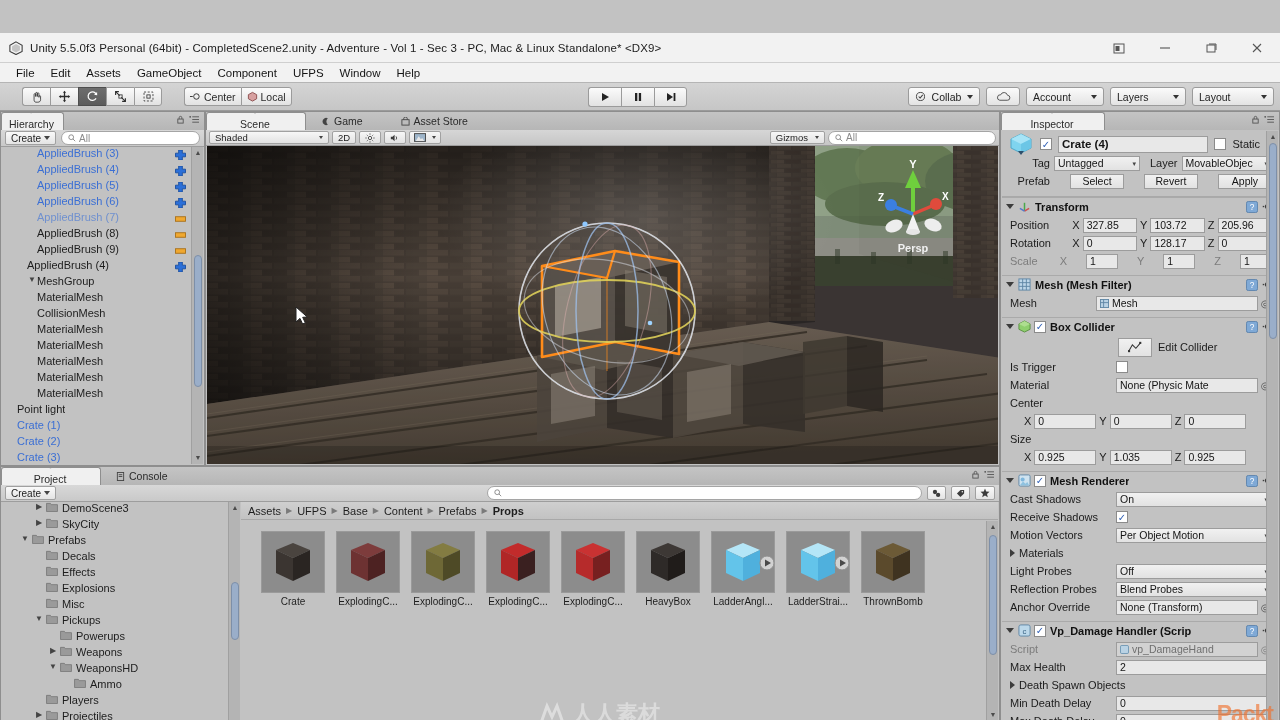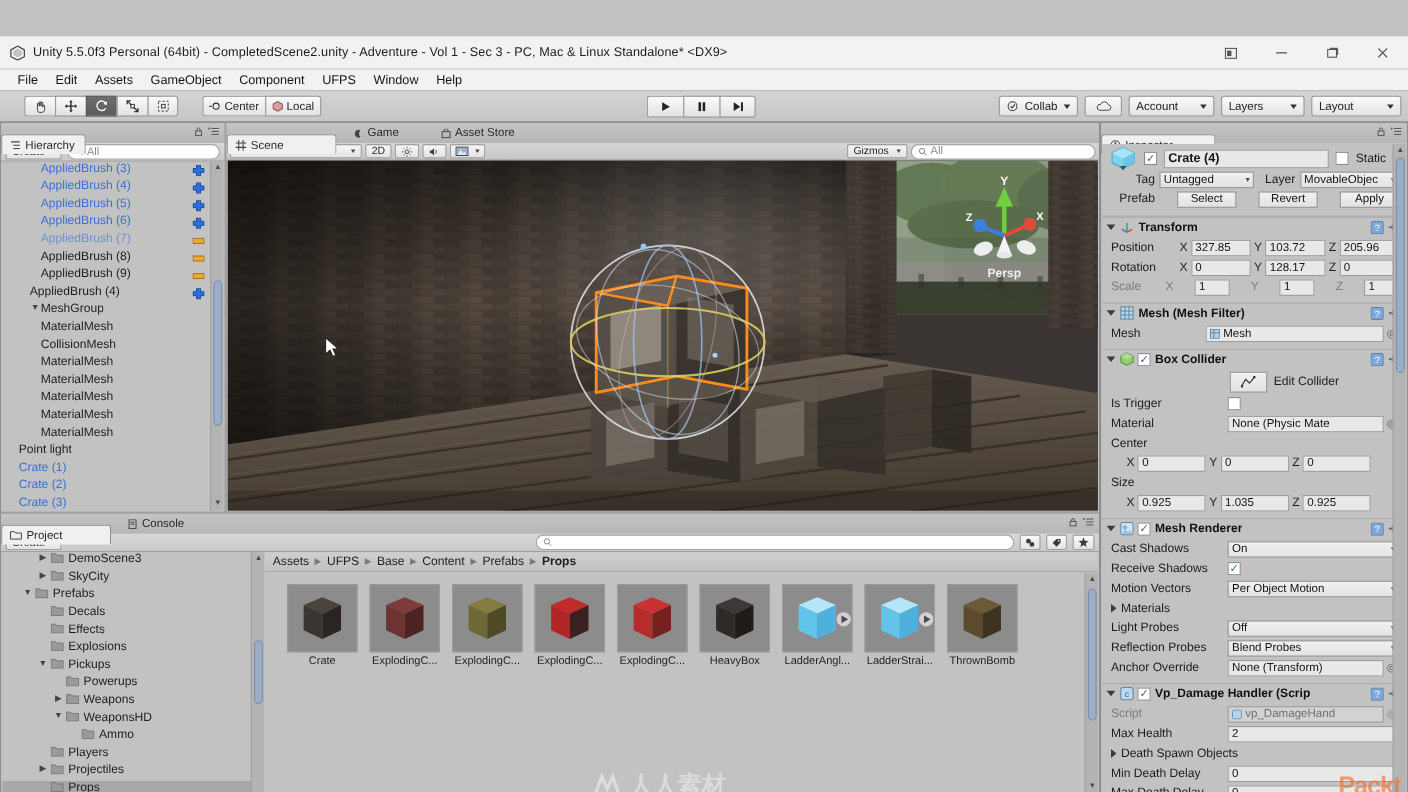--- a/index.html
+++ b/index.html
@@ -49,21 +49,21 @@
           padding: 0 6px; font-size: 10.5px; color:#232323; }
   .caret { width:0;height:0;border-left:3px solid transparent;border-right:3px solid transparent;border-top:4px solid #333; }
 
   
   .workspace { position: absolute; left:0; top:78px; width:1280px; height:630px; background:#a3a3a3; }
 
   .panel { position: absolute; background: #c2c2c2; border: 1px solid #8e8e8e; }
   .panel-tabs { height: 18px; background: linear-gradient(#c4c4c4,#b6b6b6); display:flex; position:relative; }
   .ptab { height: 18px; display:flex; align-items:center; gap:4px; padding: 0 9px 0 7px; font-size:10.5px; color:#2a2a2a; }
   .ptab.active { background: #f0f0f0; border-radius: 3px 3px 0 0; border:1px solid #8e8e8e; border-bottom:none;
-                 margin-top:0; position:relative; top:10px; }
+                 margin-top:0; position:relative; top:0;flex-direction:column; }
   .ptab-icons { position:absolute; right:4px; top:3px; display:flex; gap:4px; align-items:center; color:#555; }
   .panel-toolbar { height: 17px; background: linear-gradient(#d8d8d8,#c9c9c9); border-bottom:1px solid #9d9d9d;
                    display:flex; align-items:center; padding: 0 4px; gap:5px; }
   .mini-btn { height:14px; display:flex; align-items:center; gap:3px; padding: 0 5px; font-size:10px;
               background: linear-gradient(#fafafa,#e4e4e4); border:1px solid #a0a0a0; border-radius:2px; color:#1d1d1d; }
   .searchfield { flex:1; height:14px; background:#fff; border:1px solid #a5a5a5; border-radius:7px;
                  display:flex; align-items:center; padding: 0 6px; gap:3px; font-size:10px; color:#8a8a8a; }
 
   
   #hierarchy { left:0; top:0; width:205px; height:355px; }
@@ -785,20 +785,28 @@
             <div class="trow">
               <span style="width:32px;flex:none"></span>
               <span class="foldout"></span>
               <svg width="12" height="10" viewBox="0 0 13 11" style="margin:0 4px 0 2px;flex:none">
                 <path d="M0.5 10.5V1.5h4.2l1.1 1.4h6.7v7.6z" fill="#9a9a9a" stroke="#6f6f6f" stroke-width="0.8"></path>
               </svg>
               <span class="tw-name">Explosions</span>
             </div>
             <div class="trow">
               <span style="width:32px;flex:none"></span>
+              <span class="foldout"></span>
+              <svg width="12" height="10" viewBox="0 0 13 11" style="margin:0 4px 0 2px;flex:none">
+                <path d="M0.5 10.5V1.5h4.2l1.1 1.4h6.7v7.6z" fill="#9a9a9a" stroke="#6f6f6f" stroke-width="0.8"></path>
+              </svg>
+              <span class="tw-name">Misc</span>
+            </div>
+            <div class="trow">
+              <span style="width:32px;flex:none"></span>
               <span class="foldout">▼</span>
               <svg width="12" height="10" viewBox="0 0 13 11" style="margin:0 4px 0 2px;flex:none">
                 <path d="M0.5 10.5V1.5h4.2l1.1 1.4h6.7v7.6z" fill="#9a9a9a" stroke="#6f6f6f" stroke-width="0.8"></path>
               </svg>
               <span class="tw-name">Pickups</span>
             </div>
             <div class="trow">
               <span style="width:46px;flex:none"></span>
               <span class="foldout"></span>
               <svg width="12" height="10" viewBox="0 0 13 11" style="margin:0 4px 0 2px;flex:none">

